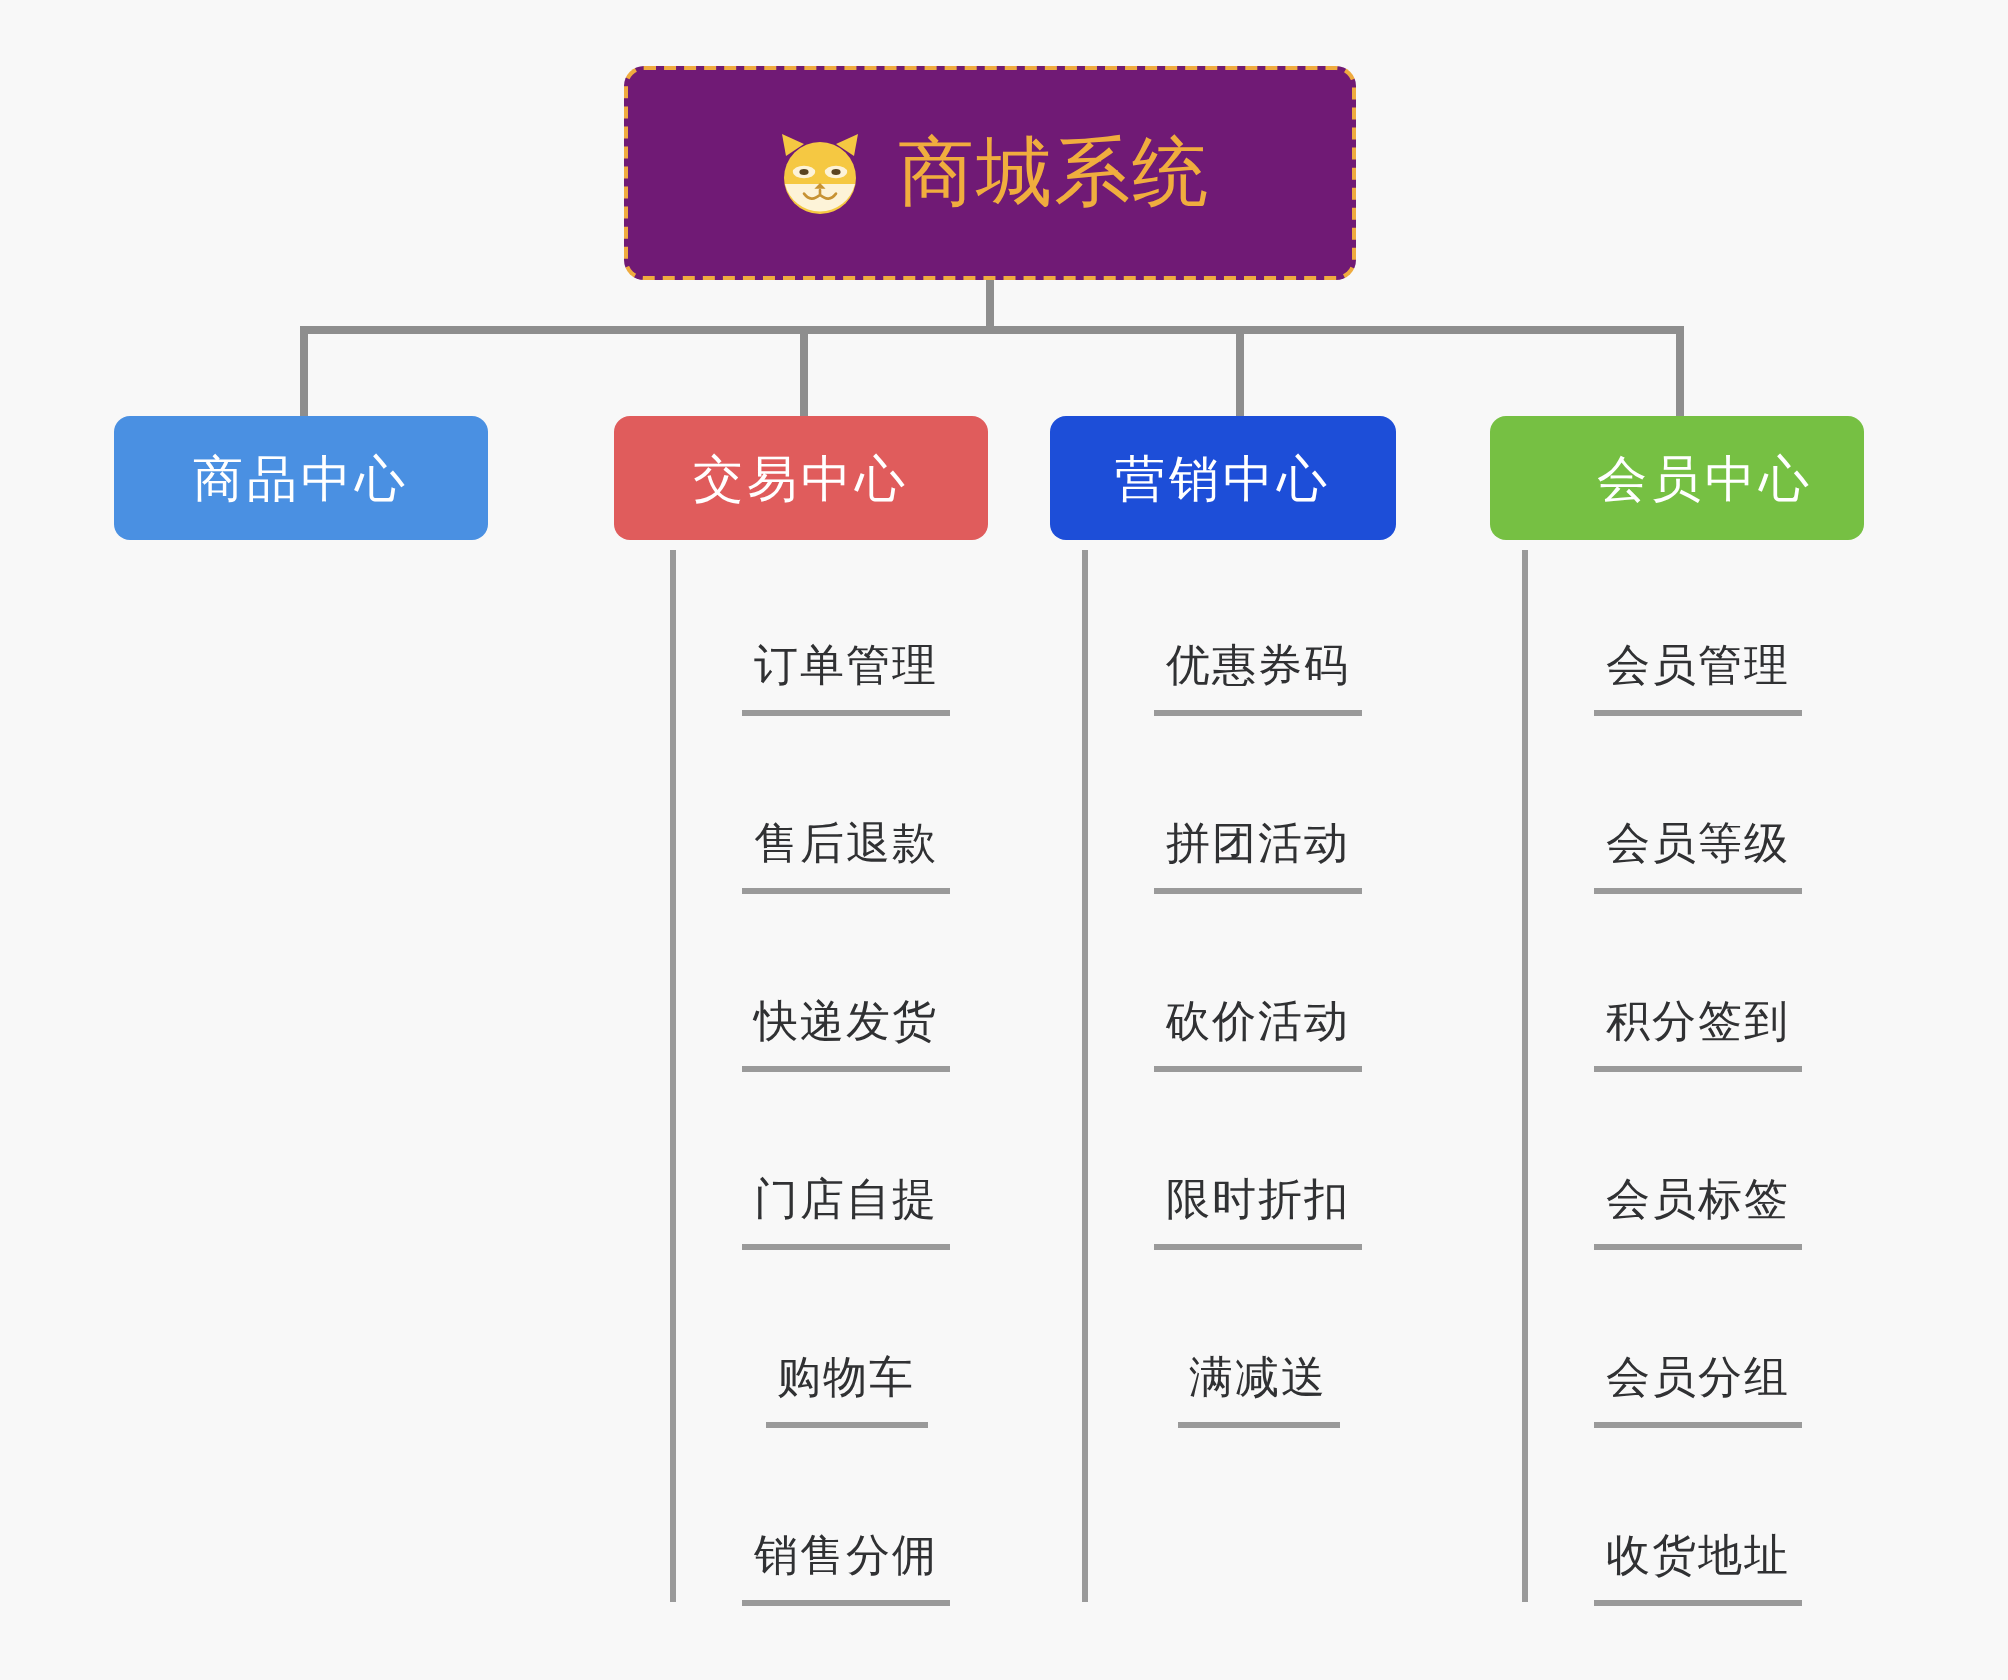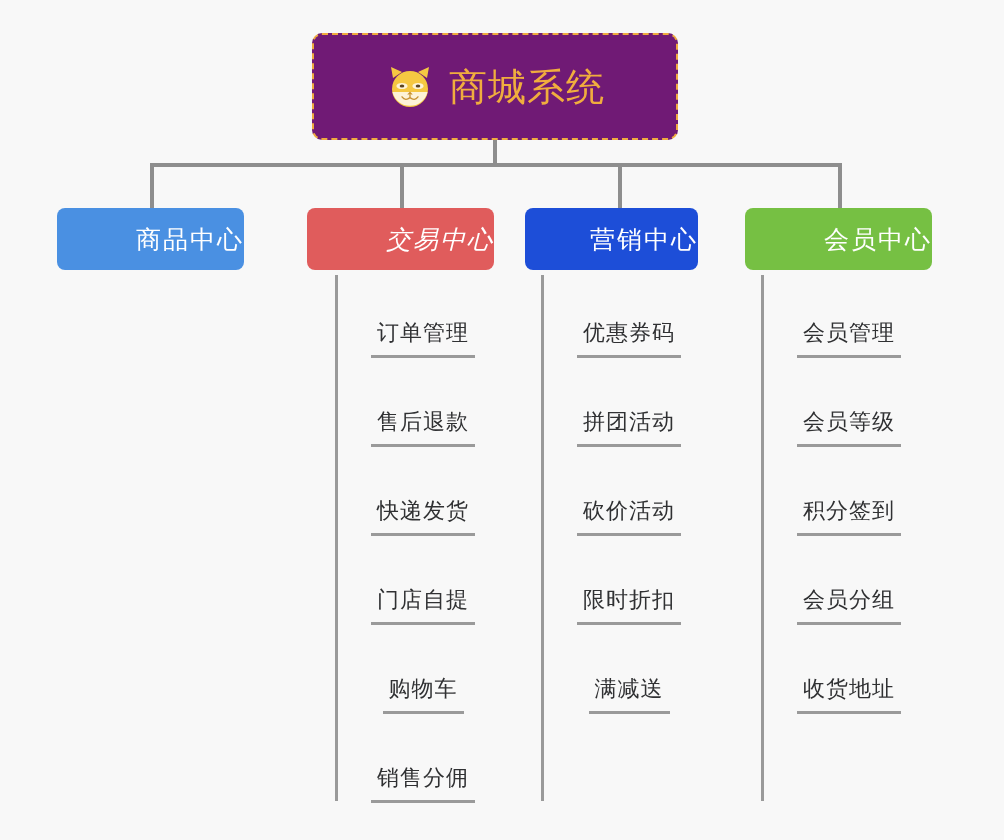--- a/index.html
+++ b/index.html
@@ -59,21 +59,21 @@
   .conn-v { width: 4px; }
   .conn-h { height: 4px; }
 
   
   .cat-box {
     position: absolute;
     height: 62px;
     border-radius: 8px;
     display: flex;
     align-items: center;
-    justify-content: flex-end;
+    justify-content: center;
     color: #ffffff;
     font-size: 25px;
     letter-spacing: 2px;
     white-space: nowrap;
   }
 
   
   .branch {
     position: absolute;
     top: 275px;
@@ -144,21 +144,21 @@
   <div class="conn conn-h" style="left: 150px; top: 163px; width: 692px; background: rgb(142, 142, 142);"></div>
 
   <div class="conn conn-v" style="left: 150px; top: 163px; height: 47px; background: rgb(142, 142, 142);"></div>
   <div class="conn conn-v" style="left: 400px; top: 163px; height: 47px; background: rgb(142, 142, 142);"></div>
   <div class="conn conn-v" style="left: 618px; top: 163px; height: 47px; background: rgb(142, 142, 142);"></div>
   <div class="conn conn-v" style="left: 838px; top: 163px; height: 47px; background: rgb(142, 142, 142);"></div>
 
   <div class="cat-box" style="left: 57px; top: 208px; width: 187px; background: rgb(74, 144, 226);">
     <span>商品中心</span>
   </div>
-  <div class="cat-box" style="left: 307px; top: 208px; width: 187px; background: rgb(224, 92, 92); font-style: italic;">
+  <div class="cat-box" style="left: 307px; top: 208px; width: 187px; background: rgb(224, 92, 92);">
     <span>交易中心</span>
   </div>
   <div class="cat-box" style="left: 525px; top: 208px; width: 173px; background: #1d4ed8;">
     <span>营销中心</span>
   </div>
   <div class="cat-box" style="left: 745px; top: 208px; width: 187px; background: rgb(118, 192, 67); padding-left: 28px;">
     <span>会员中心</span>
   </div>
 
 
@@ -213,20 +213,23 @@
       <li class="leaf-item">
           <span class="leaf-label">会员管理</span>
         </li>
       <li class="leaf-item">
           <span class="leaf-label">会员等级</span>
         </li>
       <li class="leaf-item">
           <span class="leaf-label">积分签到</span>
         </li>
       <li class="leaf-item">
+          <span class="leaf-label">会员标签</span>
+        </li>
+      <li class="leaf-item">
           <span class="leaf-label">会员分组</span>
         </li>
       <li class="leaf-item">
           <span class="leaf-label">收货地址</span>
         </li>
     </ul>
   </div>
 
 </div>
 

